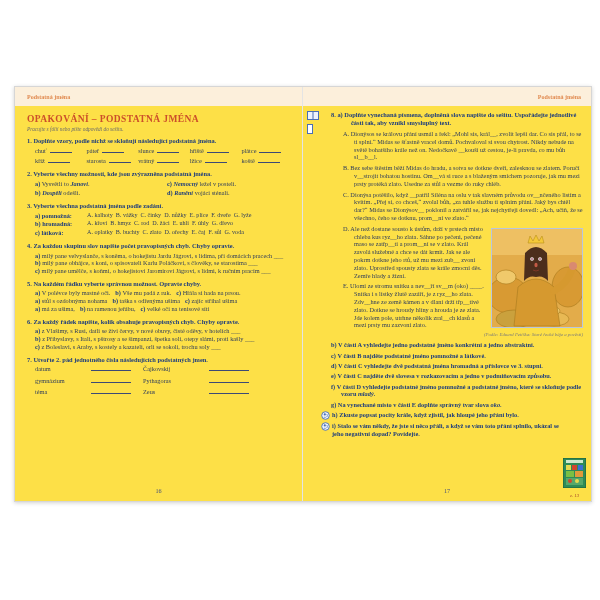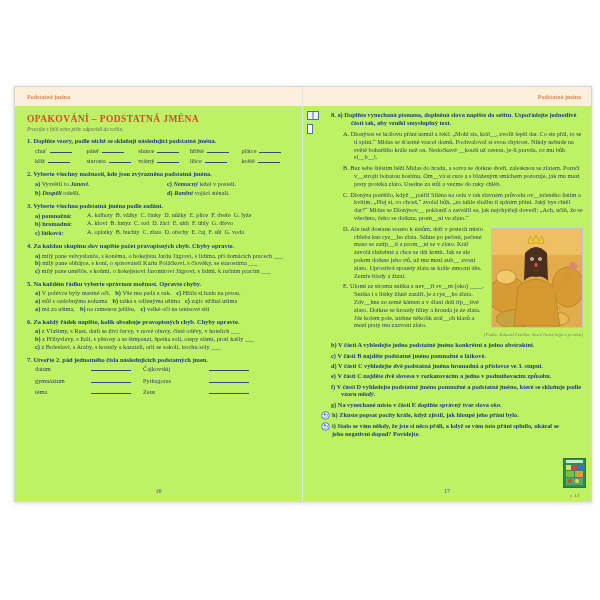--- a/index.html
+++ b/index.html
@@ -1,18 +1,18 @@
 <!DOCTYPE html>
 <html><head>
 <meta charset="utf-8">
 <style>
   html,body{margin:0;padding:0;}
   body{width:600px;height:600px;background:#ffffff;font-family:"Liberation Serif",serif;color:#2f3d5c;}
   .canvas{position:relative;width:600px;height:600px;overflow:hidden;background:#fff;}
-  .spread{position:absolute;left:14px;top:86px;width:576px;height:414px;background:#bef264;
+  .spread{position:absolute;left:14px;top:86px;width:576px;height:414px;background:#fde047;
           border:1px solid #d6d6d6;box-shadow:0 1px 4px rgba(0,0,0,.18);display:flex;}
   .page{width:288px;position:relative;box-sizing:border-box;}
   .page.left{border-right:1px solid #e4e4e4;}
   .band{height:19px;background:#fcefdb;display:flex;align-items:center;}
   .band-label{color:#e08a50;font-size:6px;font-weight:bold;}
   .page.left .band-label{padding-left:12px;}
   .page.right .band{justify-content:flex-end;}
   .page.right .band-label{padding-right:10px;}
   .lp-content{padding:8px 9px 0 12px;}
   .rp-content{padding:5px 8px 0 16px;position:relative;}

